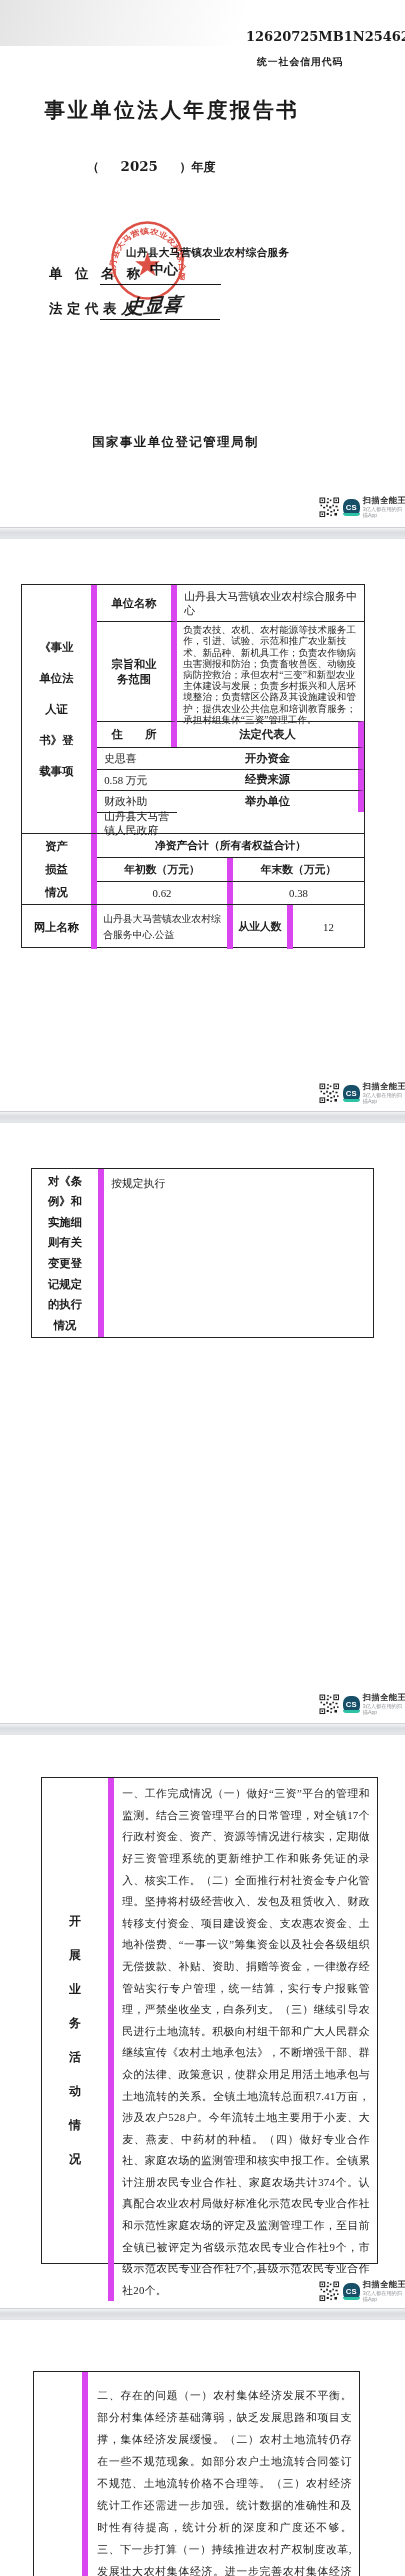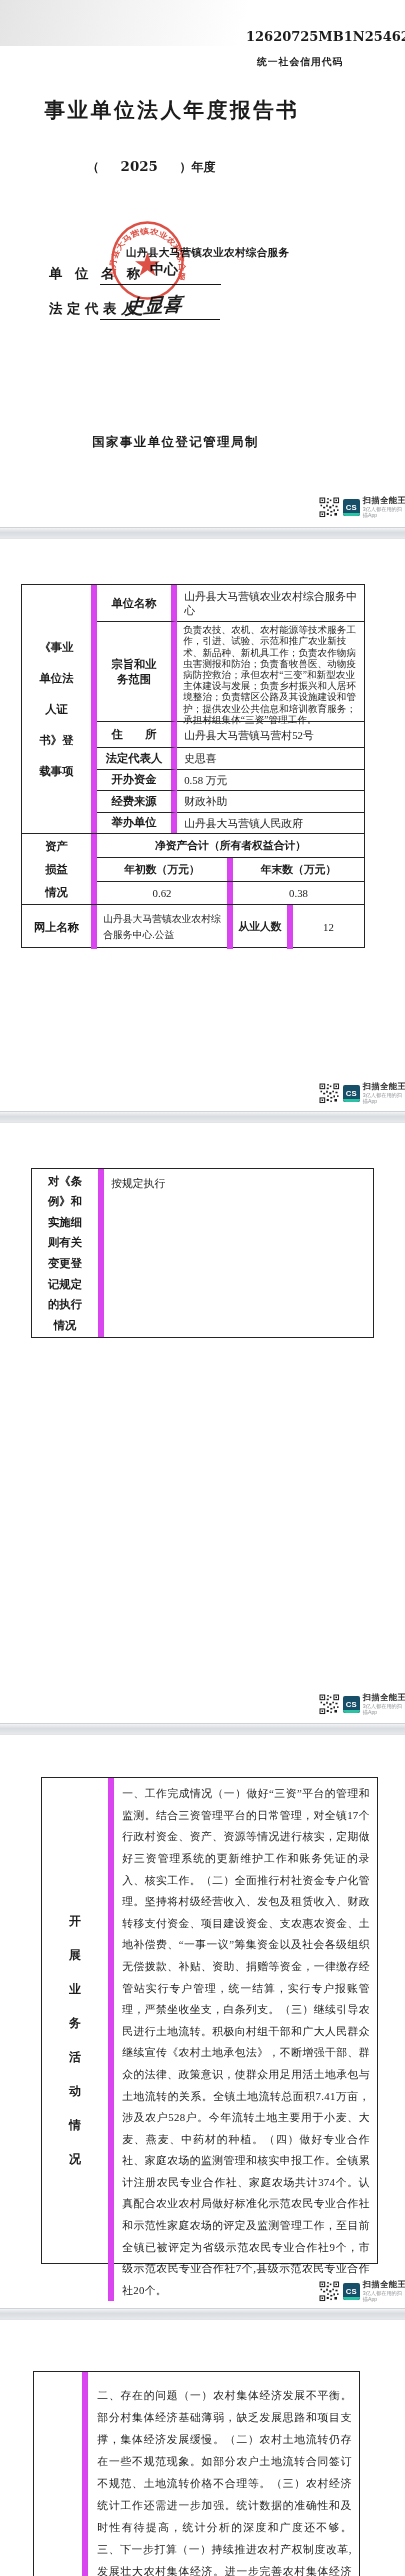--- a/index.html
+++ b/index.html
@@ -32,21 +32,21 @@
       transform:rotate(-3deg) skewX(-7deg);display:inline-block;}
   .sig-cover{left:125px;top:293px;font-size:19px;}
   .issuer{left:31px;top:434px;width:289px;text-align:center;font-size:12.4px;font-weight:600;letter-spacing:1.5px;}
   
   .seal{opacity:0.88;mix-blend-mode:multiply;}
   .seal-cover{left:109px;top:220px;width:77px;height:81px;}
   
   .wm{left:319px;width:88px;height:23px;display:flex;align-items:center;gap:3.1px;
       font-family:"Liberation Sans","DejaVu Sans",sans-serif;}
   .qr-svg{width:20.6px;height:20.6px;flex:0 0 auto;}
-  .cs-icon{width:17px;height:17px;background:#174f69;border-radius:2px;position:relative;
+  .cs-icon{width:17px;height:17px;background:#174f69;border-radius:7px;position:relative;
       display:flex;align-items:center;justify-content:center;color:#fff;font-weight:700;font-size:7.7px;flex:0 0 auto;}
   .cs-icon::after{content:"";position:absolute;left:0;right:0;bottom:0;height:3.1px;background:#2cc3a4;border-radius:0 0 3.6px 3.6px;}
   .cs-text{display:flex;flex-direction:column;line-height:1.15;}
   .cs-name{font-size:8.2px;font-weight:700;color:#2c2c2c;letter-spacing:0.5px;}
   .cs-tag{font-size:5.2px;color:#8f9296;margin-top:1px;}
   
   .tbl{position:absolute;border:1.5px solid #242424;box-sizing:border-box;background:transparent;}
   .cell{box-sizing:border-box;position:relative;}
   .bt{border-top:1px solid #242424;}
   .bt3{border-top:1.5px solid #242424;}
@@ -169,21 +169,20 @@
       <div class="cell lab br gA-outer">
           <span class="wrapv">《事业单位法人证书》登载事项</span>
         </div>
       <div class="cell lab br">单位名称</div>
       <div class="cell val" style="display:flex;align-items:center">山丹县大马营镇农业农村综合服务中心</div>
       <div class="cell lab br bt">
           <span class="wrapv" style="width:4.2em">宗旨和业务范围</span>
         </div>
       <div class="cell bt zongzhi">负责农技、农机、农村能源等技术服务工作，引进、试验、示范和推广农业新技术、新品种、新机具工作；负责农作物病虫害测报和防治；负责畜牧兽医、动物疫病防控救治；承但农村“三变”和新型农业主体建设与发展；负责乡村振兴和人居环境整治；负责辖区公路及其设施建设和管护；提供农业公共信息和培训教育服务；承担村组集体“三资”管理工作。</div>
       <div class="cell lab br bt">住　　所</div>
-      <div class="cell val bt" style="display:flex;align-items:center">山丹县大马营镇马营村52号</div>
       <div class="cell lab br bt">法定代表人</div>
       <div class="cell val bt" style="display:flex;align-items:center">史思喜</div>
       <div class="cell lab br bt">开办资金</div>
       <div class="cell val bt" style="display:flex;align-items:center">0.58 万元</div>
       <div class="cell lab br bt">经费来源</div>
       <div class="cell val bt" style="display:flex;align-items:center">财政补助</div>
       <div class="cell lab br bt">举办单位</div>
       <div class="cell val bt" style="display:flex;align-items:center">山丹县大马营镇人民政府</div>
     </div>
     <div class="gridB bt3">

